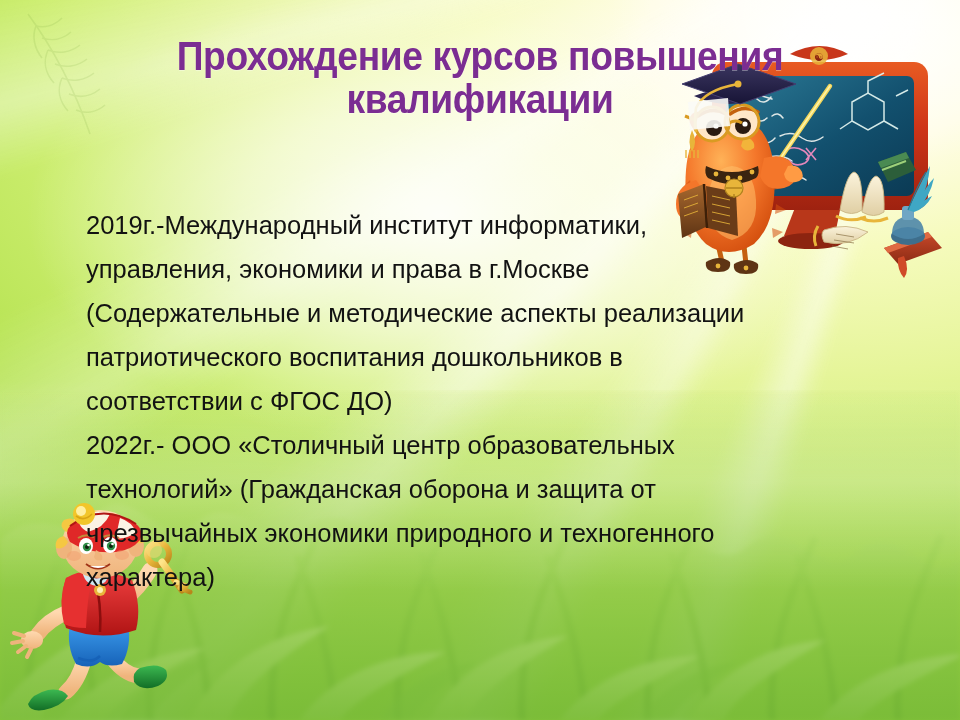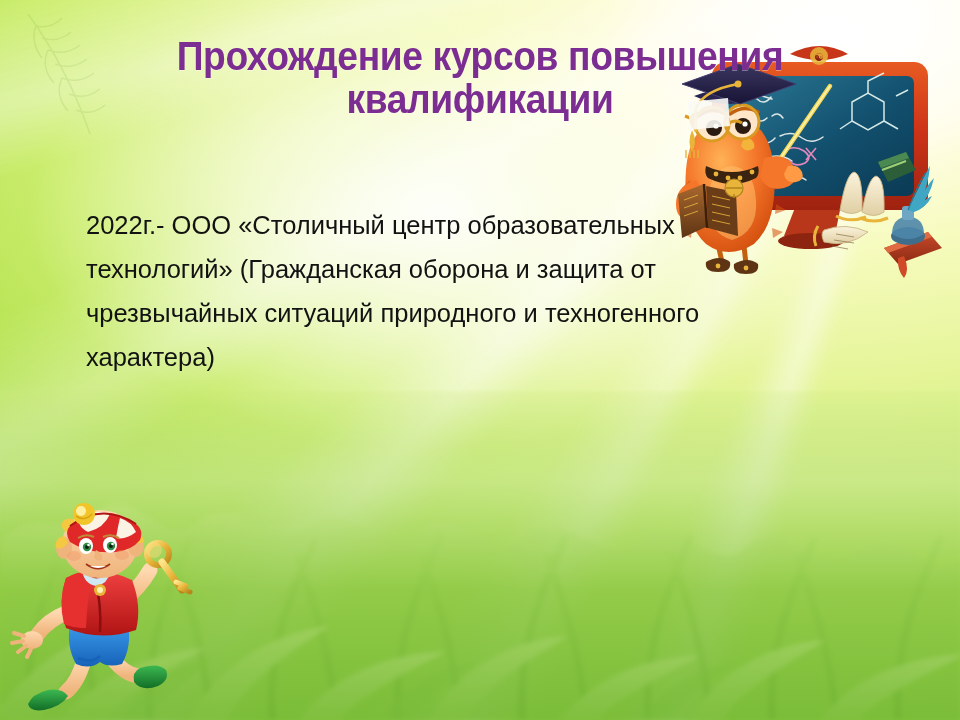--- a/index.html
+++ b/index.html
@@ -466,16 +466,17 @@
 
       <ellipse cx="66" cy="48" rx="7" ry="5" fill="#F29A6A" opacity=".45"></ellipse>
       <ellipse cx="114" cy="47" rx="7" ry="5" fill="#F29A6A" opacity=".45"></ellipse>
     </svg>
   </div>
 
   <h1 class="title">Прохождение курсов повышения
 квалификации</h1>
 
   <div class="body-block">
-    <p>2022г.- ООО «Столичный центр образовательных технологий» (Гражданская оборона и защита от чрезвычайных ситуаций природного и техногенного характера)</p>
+    <p>2019г.-Международный институт информатики, управления, экономики и права в г.Москве (Содержательные и методические аспекты реализации патриотического воспитания дошкольников в соответствии с ФГОС ДО)</p>
+    <p>2022г.- ООО «Столичный центр образовательных технологий» (Гражданская оборона и защита от чрезвычайных экономики природного и техногенного характера)</p>
   </div>
 
 </div>
 
 </body></html>

